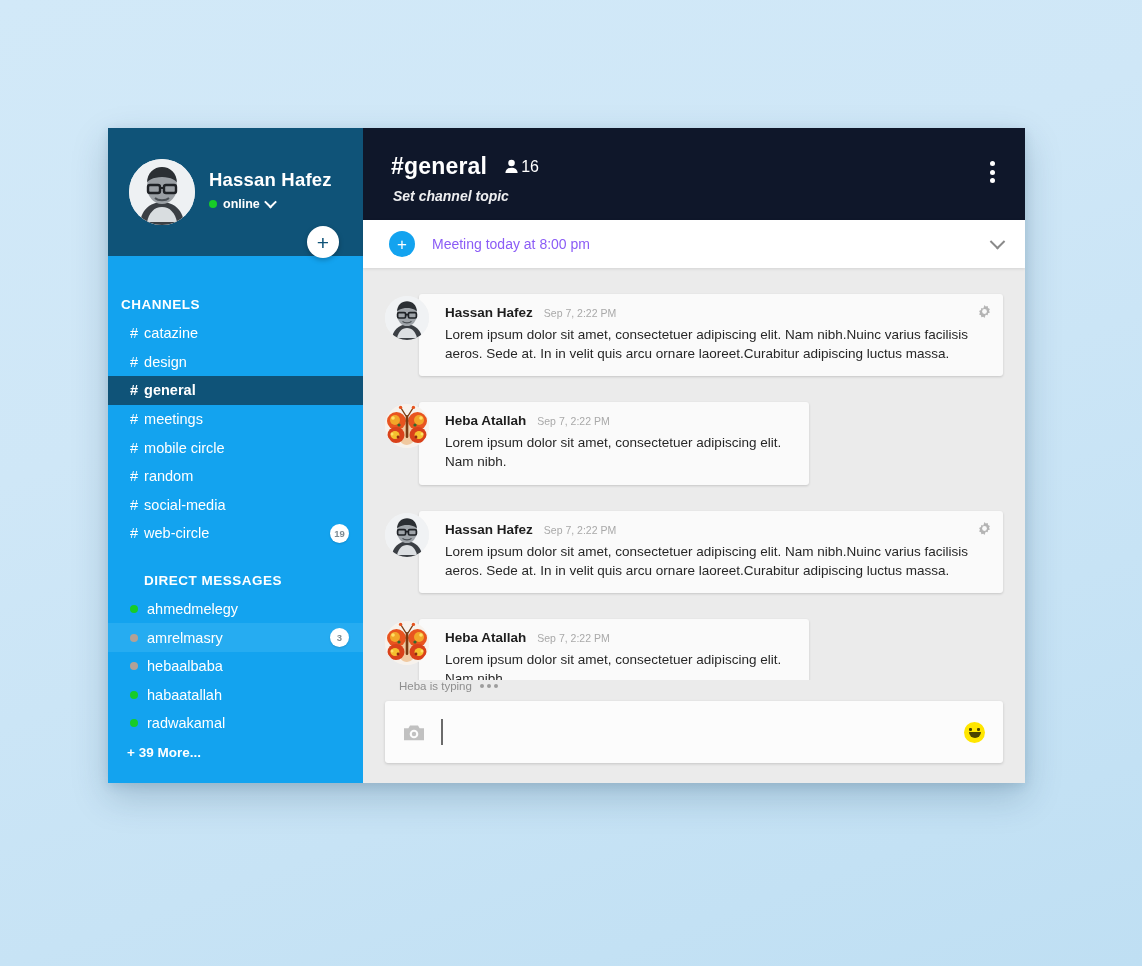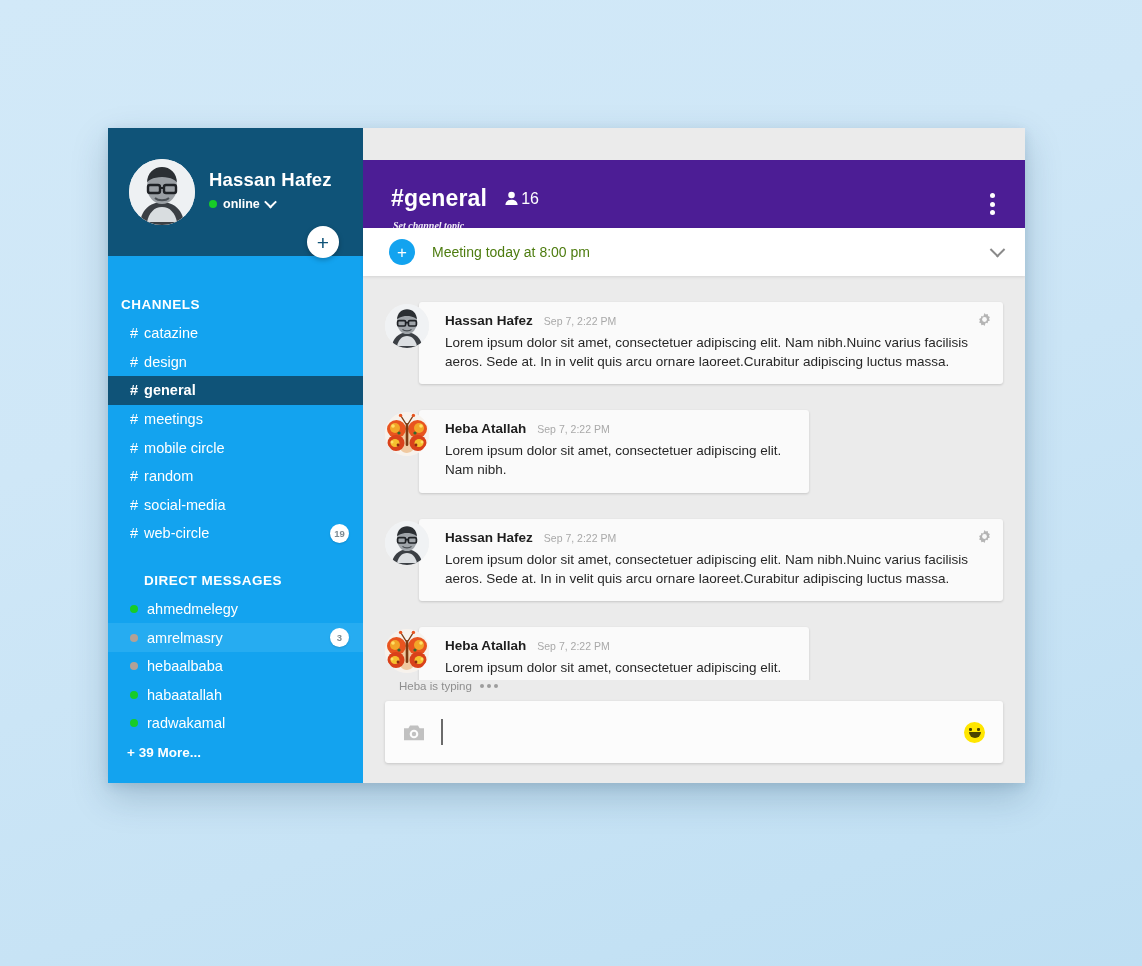--- a/index.html
+++ b/index.html
@@ -108,52 +108,52 @@
   }
   .more-row {
     height: 28.6px; display: flex; align-items: center;
     padding-left: 19px; color: #ffffff; font-size: 13.5px; font-weight: bold;
   }
 
   
   #main { flex: 1; display: flex; flex-direction: column; min-width: 0; background: #ebebeb; }
 
   #channel-header {
-    height: 68px; background: #4c1d95;
+    height: 92px; background: #0f172a;
     padding: 25px 20px 0 28px;
-    position: relative; flex: none; margin-top: 32px;
+    position: relative; flex: none;
   }
   #channel-title-row { display: flex; align-items: center; gap: 16px; }
   #channel-name { color: #ffffff; font-size: 23px; font-weight: bold; letter-spacing: .2px; }
   #member-chip { display: flex; align-items: center; gap: 1px; color: #ffffff; font-size: 16px; }
   #member-chip svg { display: block; }
   #channel-topic {
-    color: #ffffff; font-size: 10px; font-style: italic; font-weight: bold;
-    margin-top: 8px; margin-left: 2px; opacity: .93; font-family: Liberation Serif, serif;
+    color: #ffffff; font-size: 14px; font-style: italic; font-weight: bold;
+    margin-top: 8px; margin-left: 2px; opacity: .93;
   }
   #header-menu {
     position: absolute; right: 22px; top: 31px;
     width: 22px; height: 26px;
     display: flex; flex-direction: column; align-items: center; justify-content: space-between;
     padding: 2px 0;
   }
   #header-menu i { width: 5px; height: 5px; border-radius: 50%; background: #ffffff; display: block; }
 
   #pinned-bar {
     height: 48px; background: #ffffff; flex: none;
     display: flex; align-items: center; padding: 0 22px 0 26px;
     box-shadow: 0 1px 3px rgba(0,0,0,.10);
     position: relative; z-index: 2;
   }
   #pinned-add {
     width: 26px; height: 26px; border-radius: 50%; background: #13a3ef;
     color: #ffffff; font-size: 17px; line-height: 1;
     display: flex; align-items: center; justify-content: center; flex: none;
   }
-  #pinned-text { margin-left: 17px; color: #4d7c0f; font-size: 14px; }
+  #pinned-text { margin-left: 17px; color: #8b5cf6; font-size: 14px; }
   #pinned-chevron {
     margin-left: auto; width: 11px; height: 11px;
     border-right: 2.4px solid #8a8a8a; border-bottom: 2.4px solid #8a8a8a;
     transform: rotate(45deg) translate(-2px,-2px);
   }
 
   #messages {
     flex: 1; overflow: hidden;
     padding: 26px 22px 0 22px;
   }

